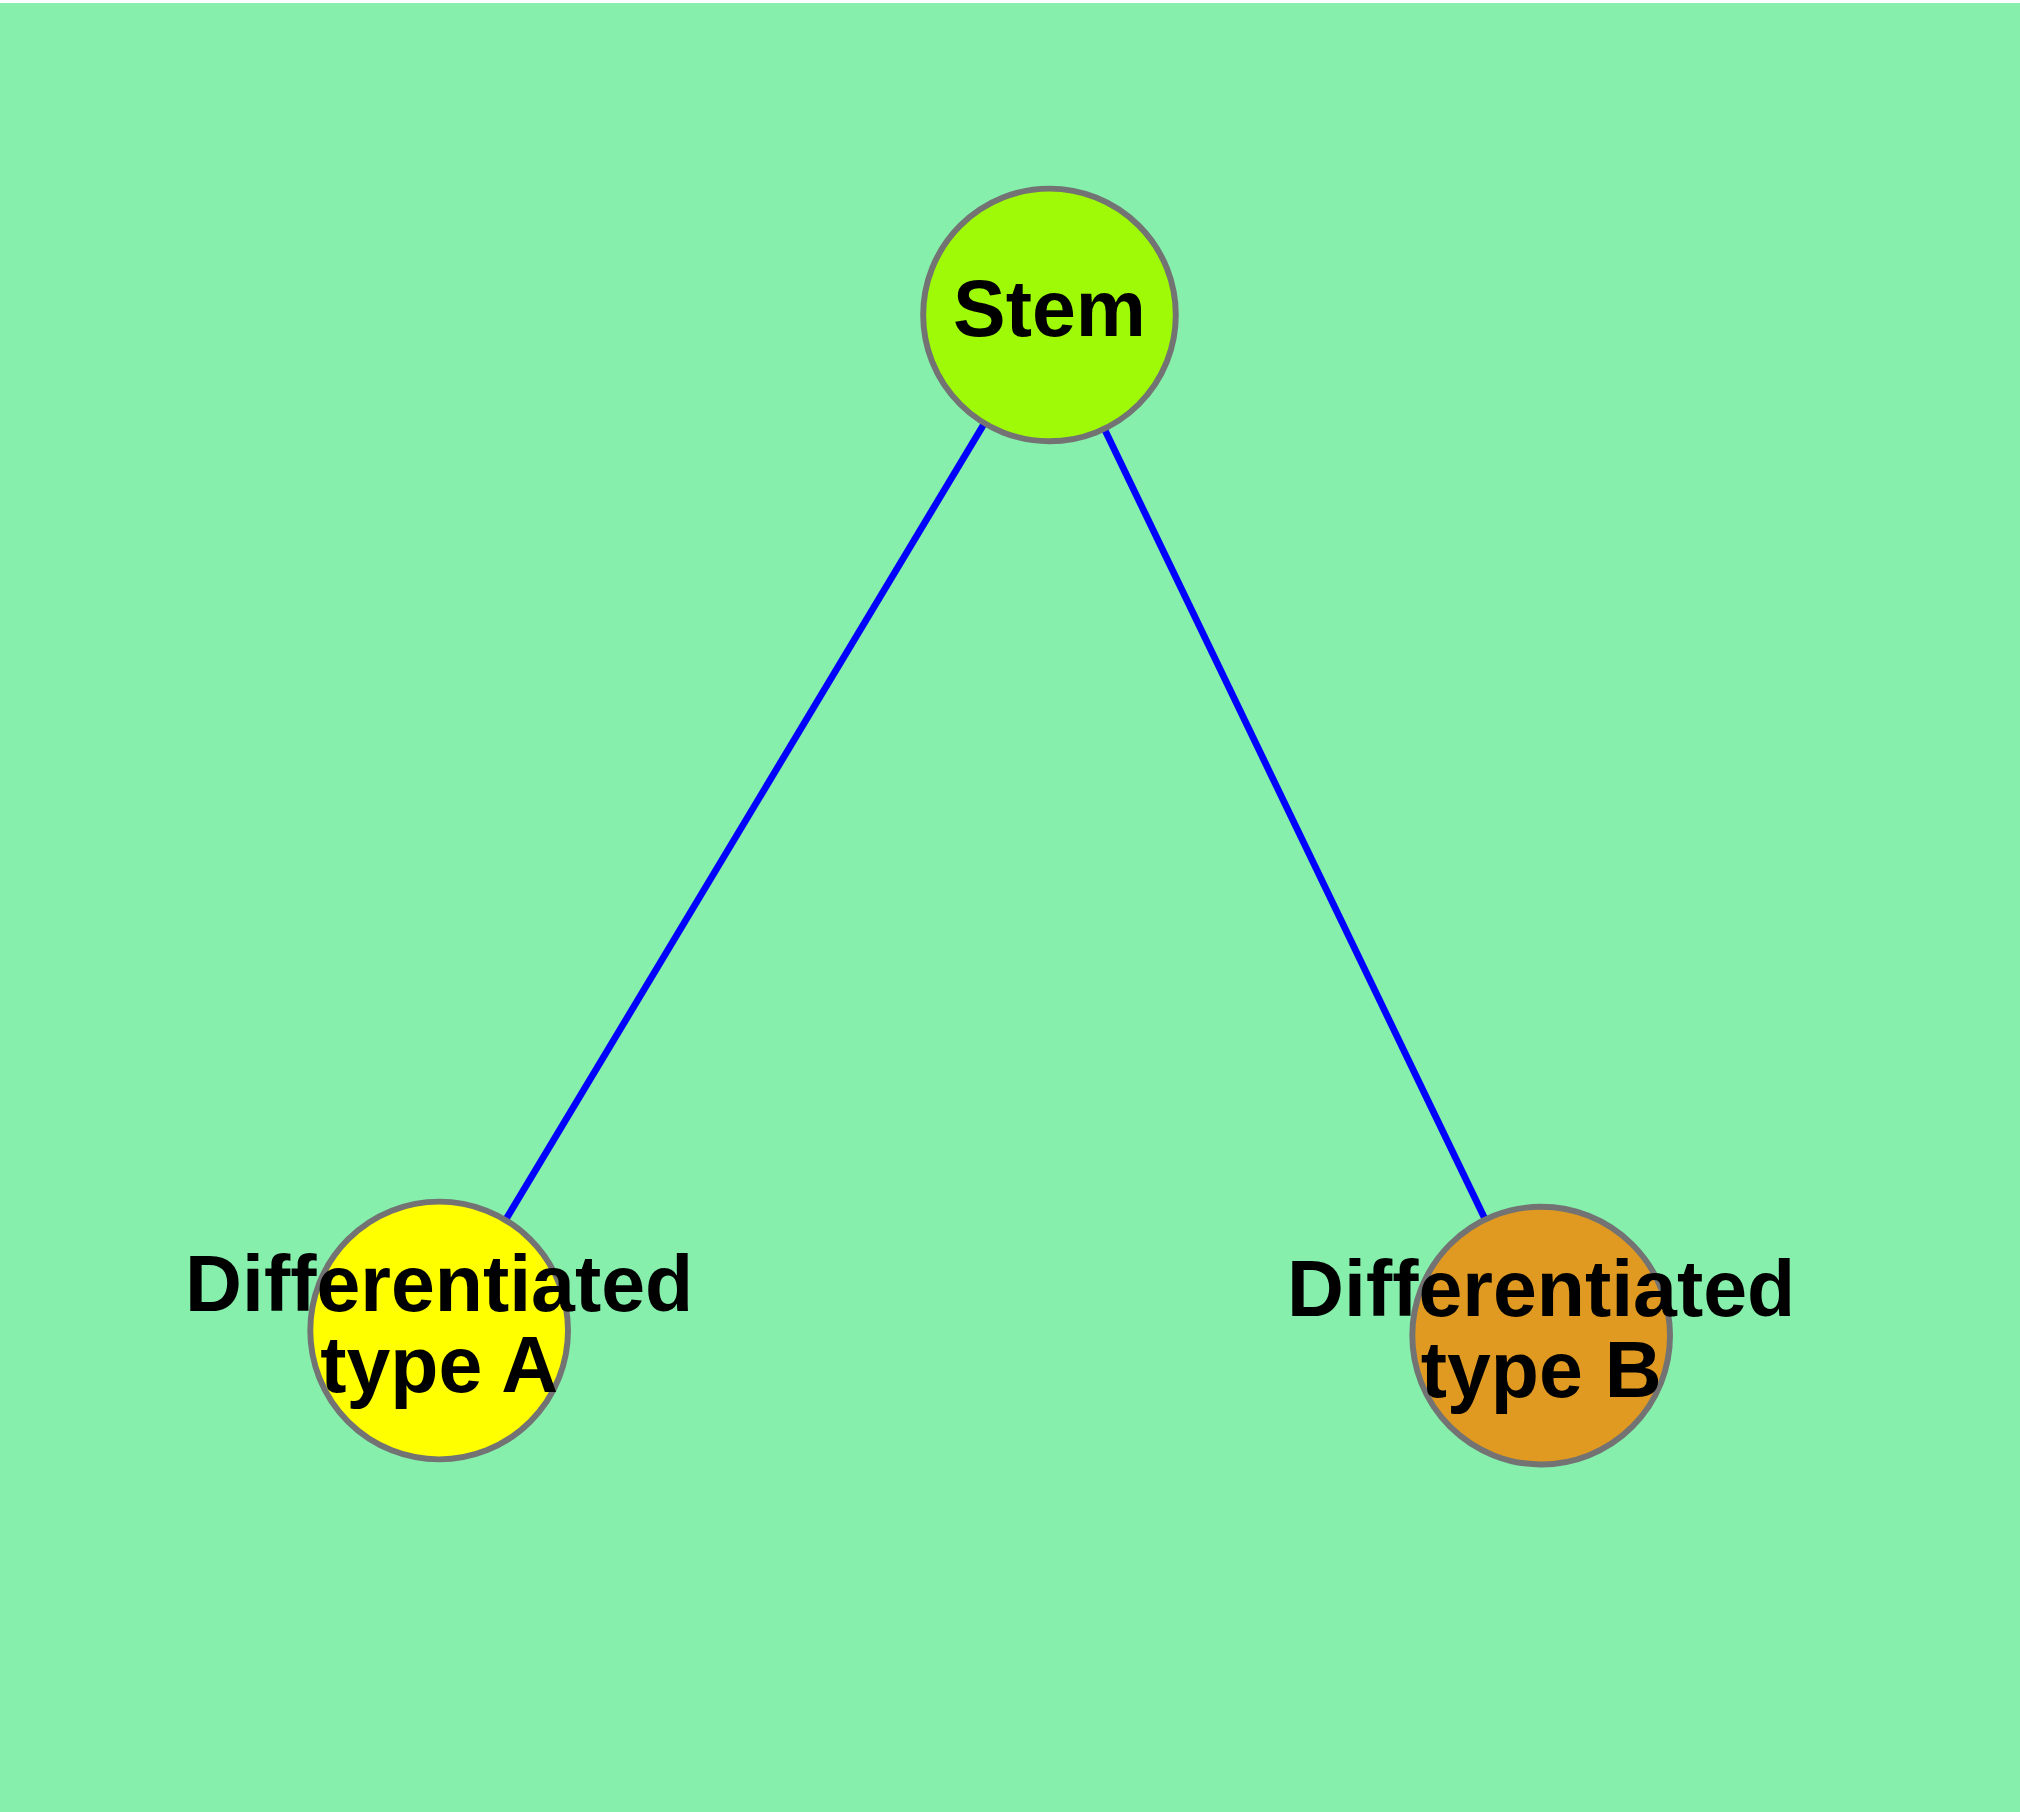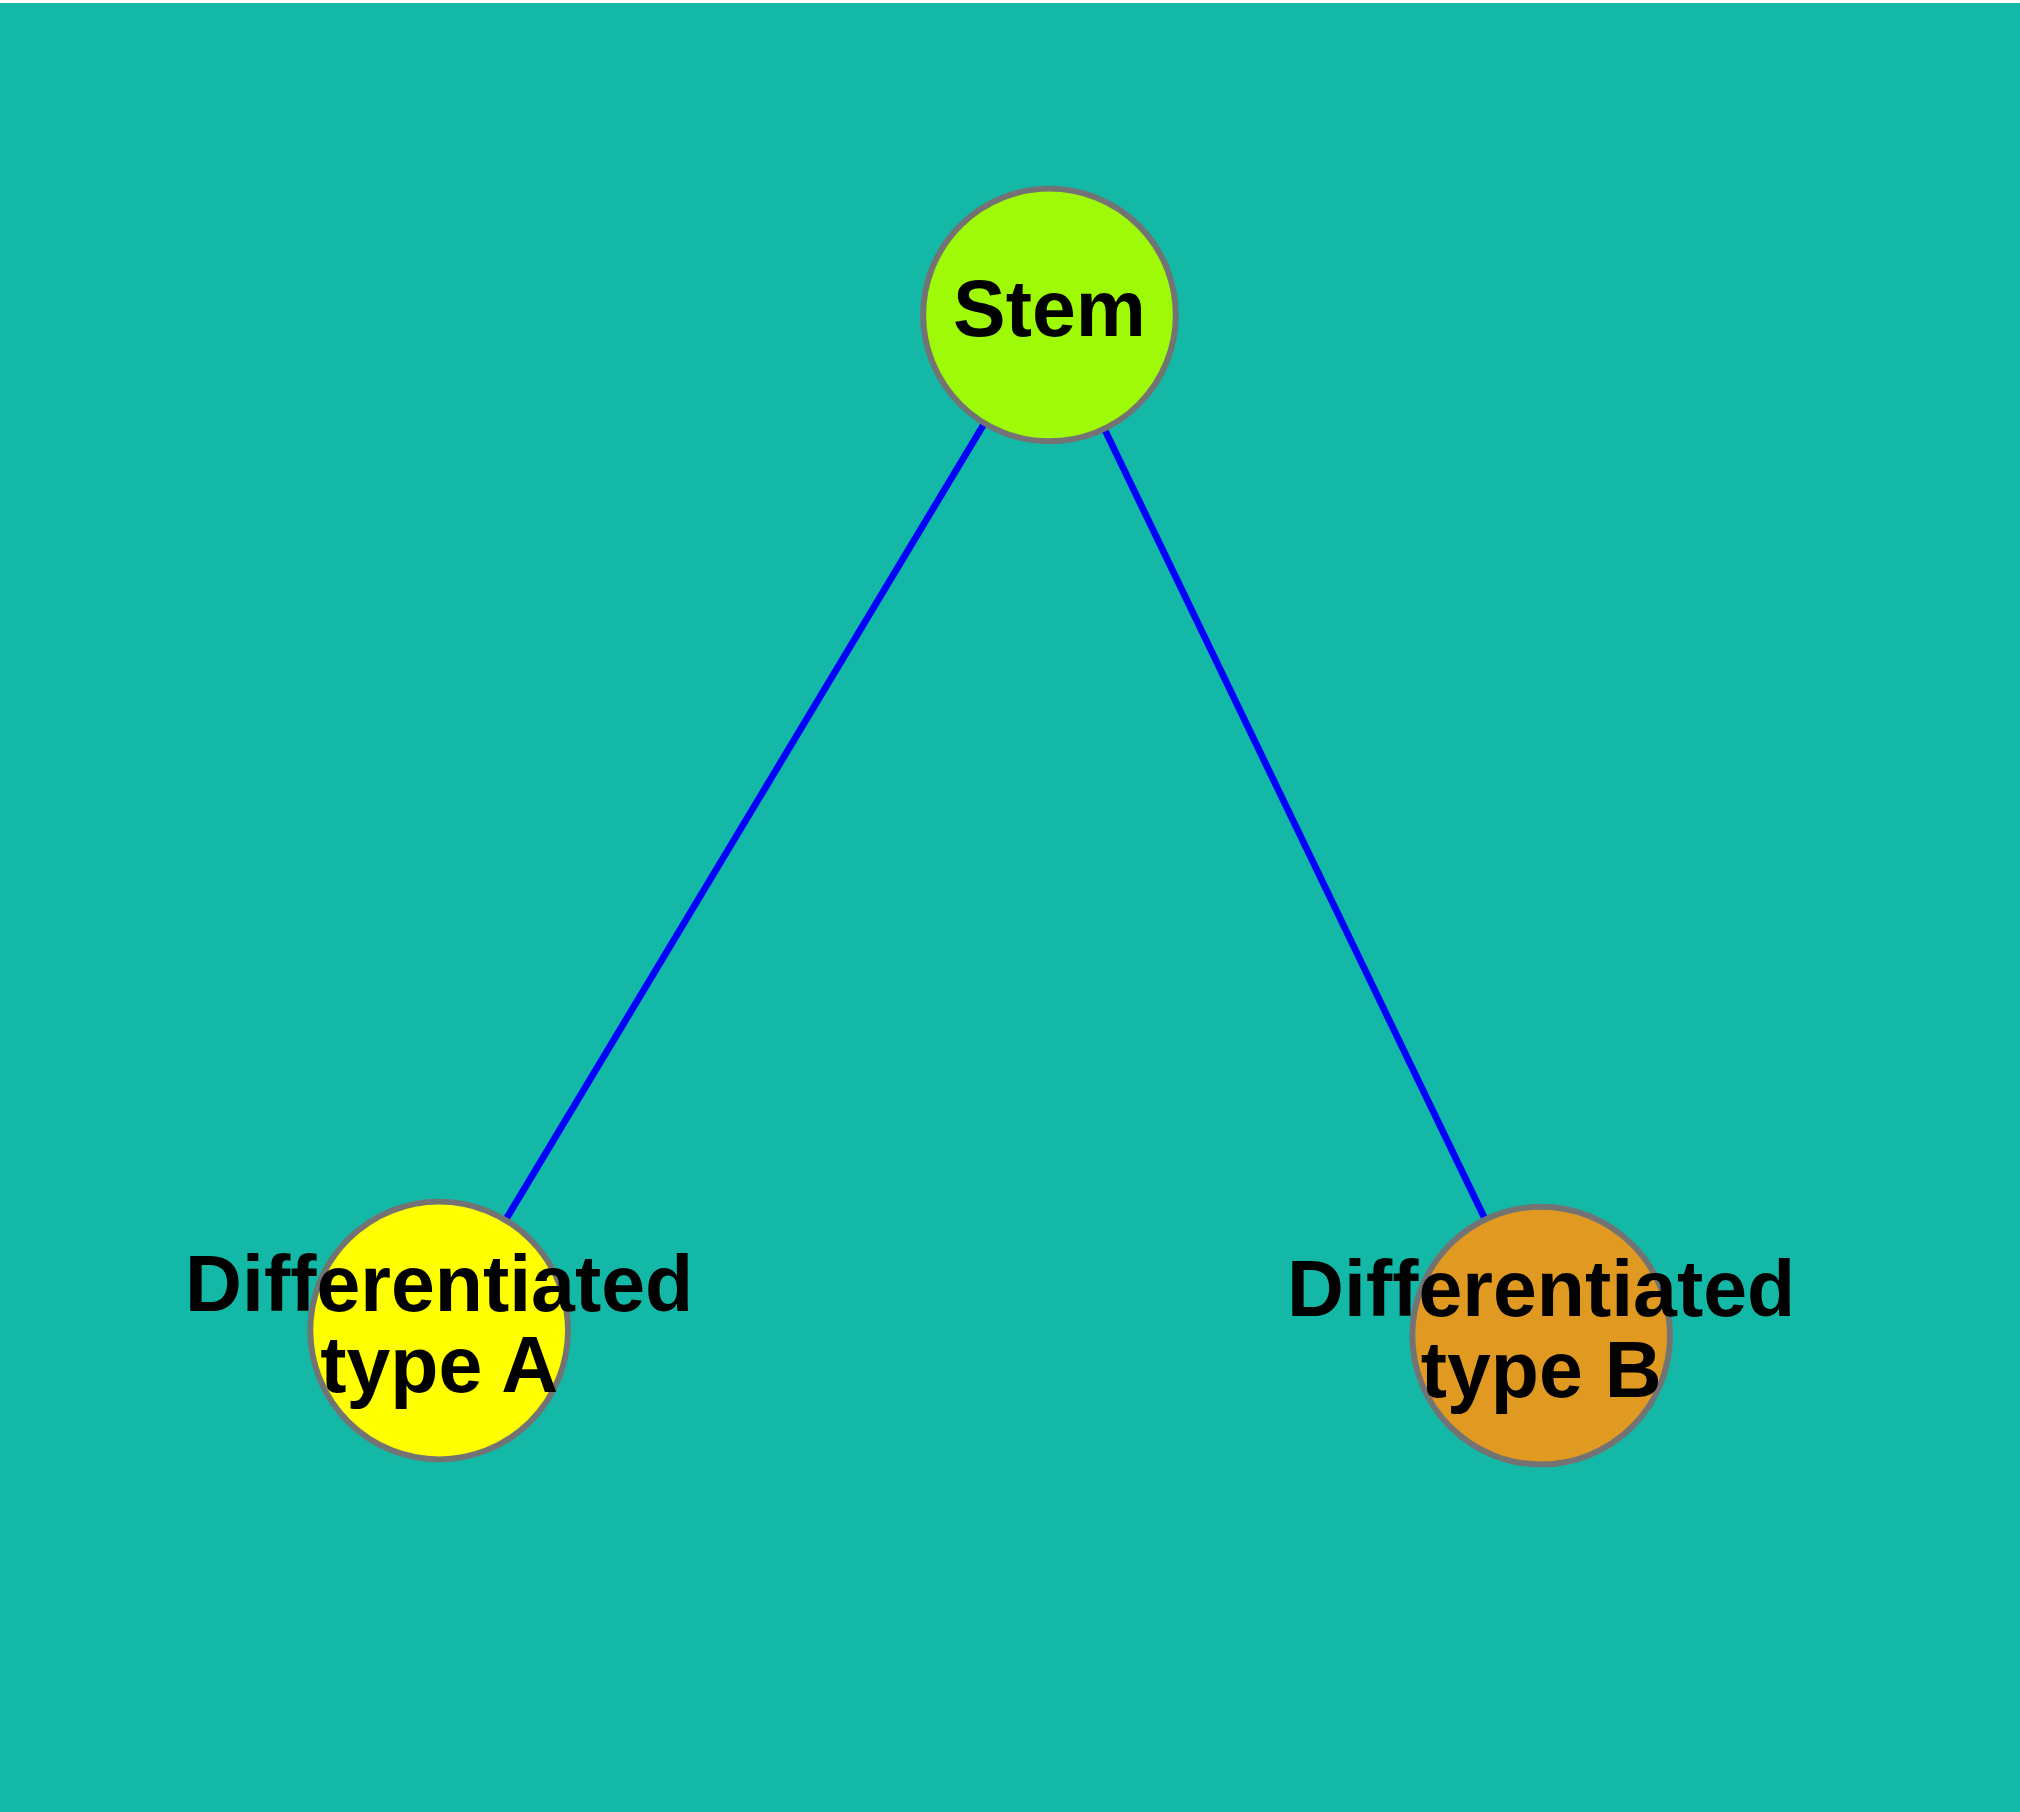--- a/index.html
+++ b/index.html
@@ -46,21 +46,21 @@
     text-anchor: middle;
     dominant-baseline: middle;
     paint-order: normal;
     white-space: pre;
   }
 </style>
 </head>
 <body>
 
 <div id="canvas">
-  <div id="plot-area" style="background: #14b8a6;">
+  <div id="plot-area" style="background: #86efac;">
     <svg id="graph-svg" viewBox="0 0 2384 2134" xmlns="http://www.w3.org/2000/svg">
 
       <g>
         <line class="edge-line" x1="1238" y1="368" x2="518" y2="1566" stroke="#0000ff" stroke-width="8"></line>
         <line class="edge-line" x1="1238" y1="368" x2="1818" y2="1572" stroke="#0000ff" stroke-width="8"></line>
       </g>
 
       <g>
 
         <g>

